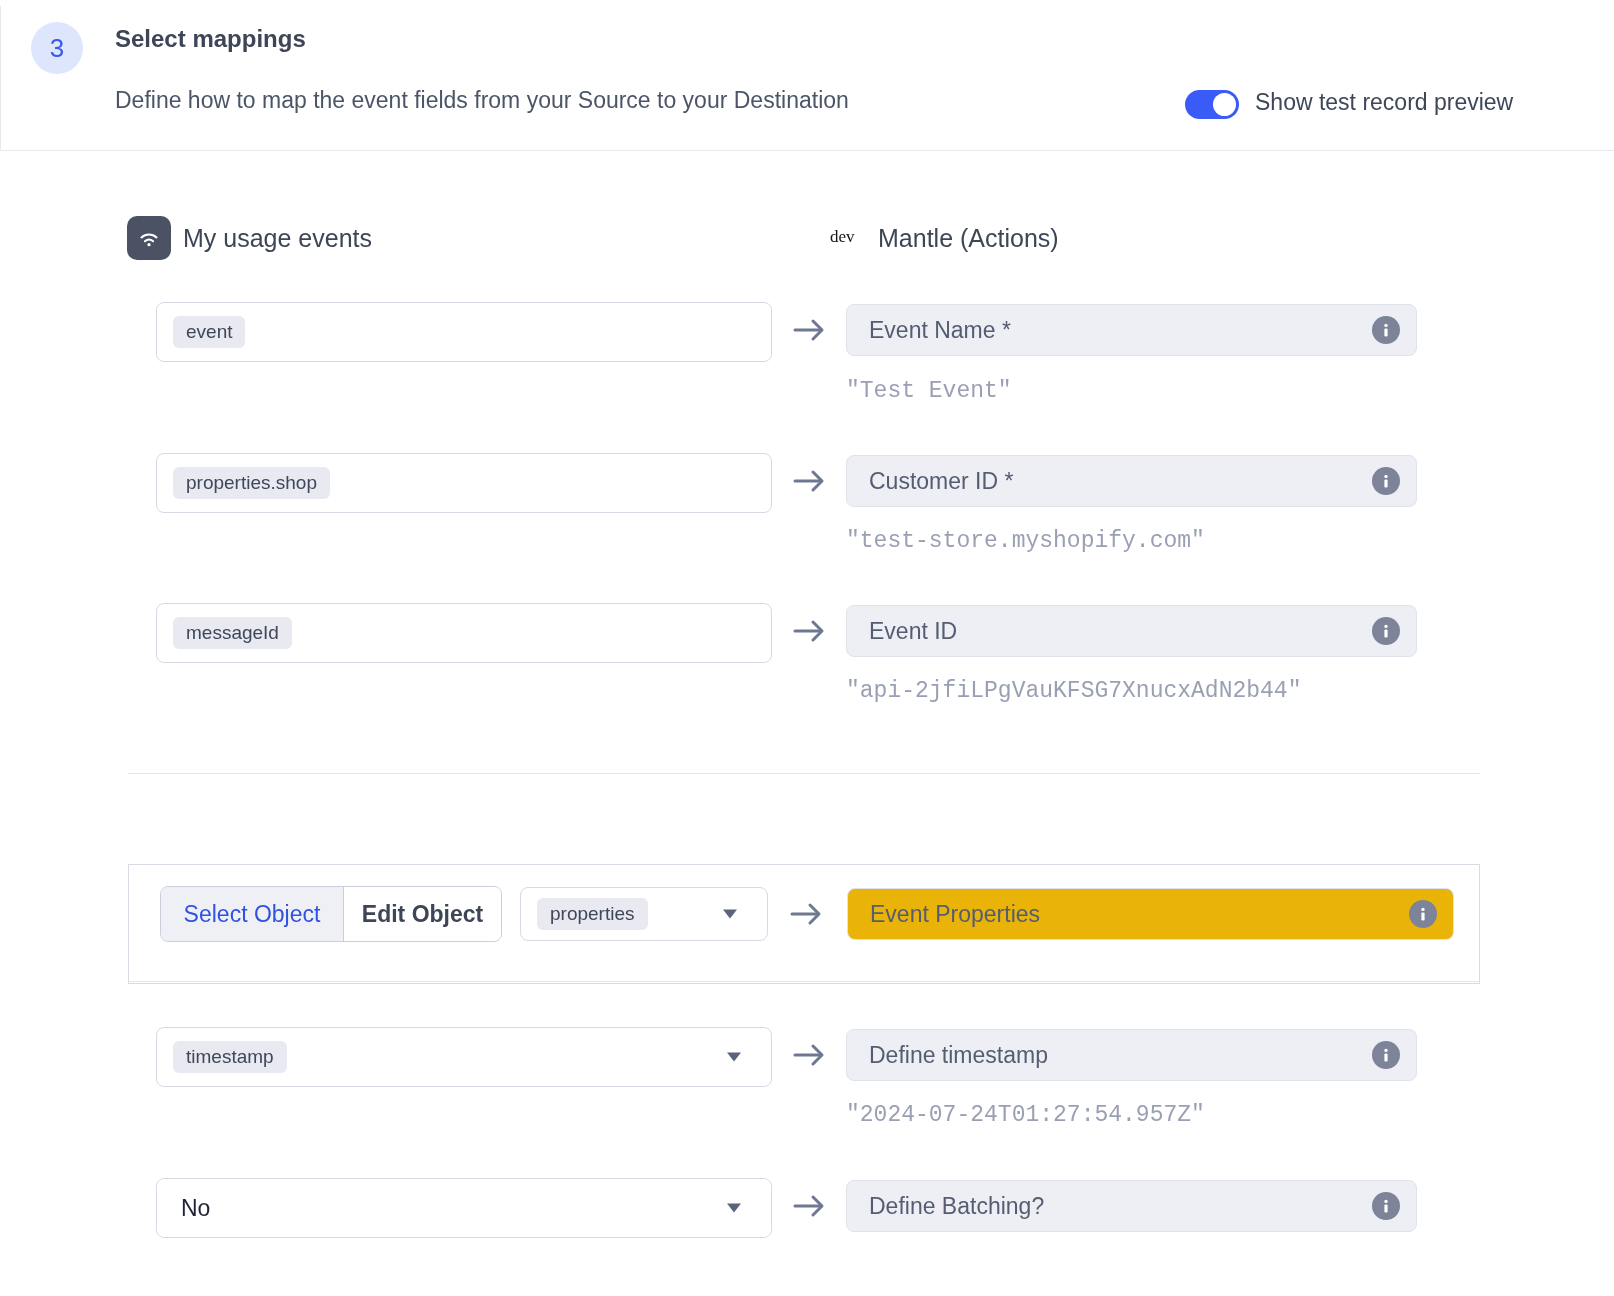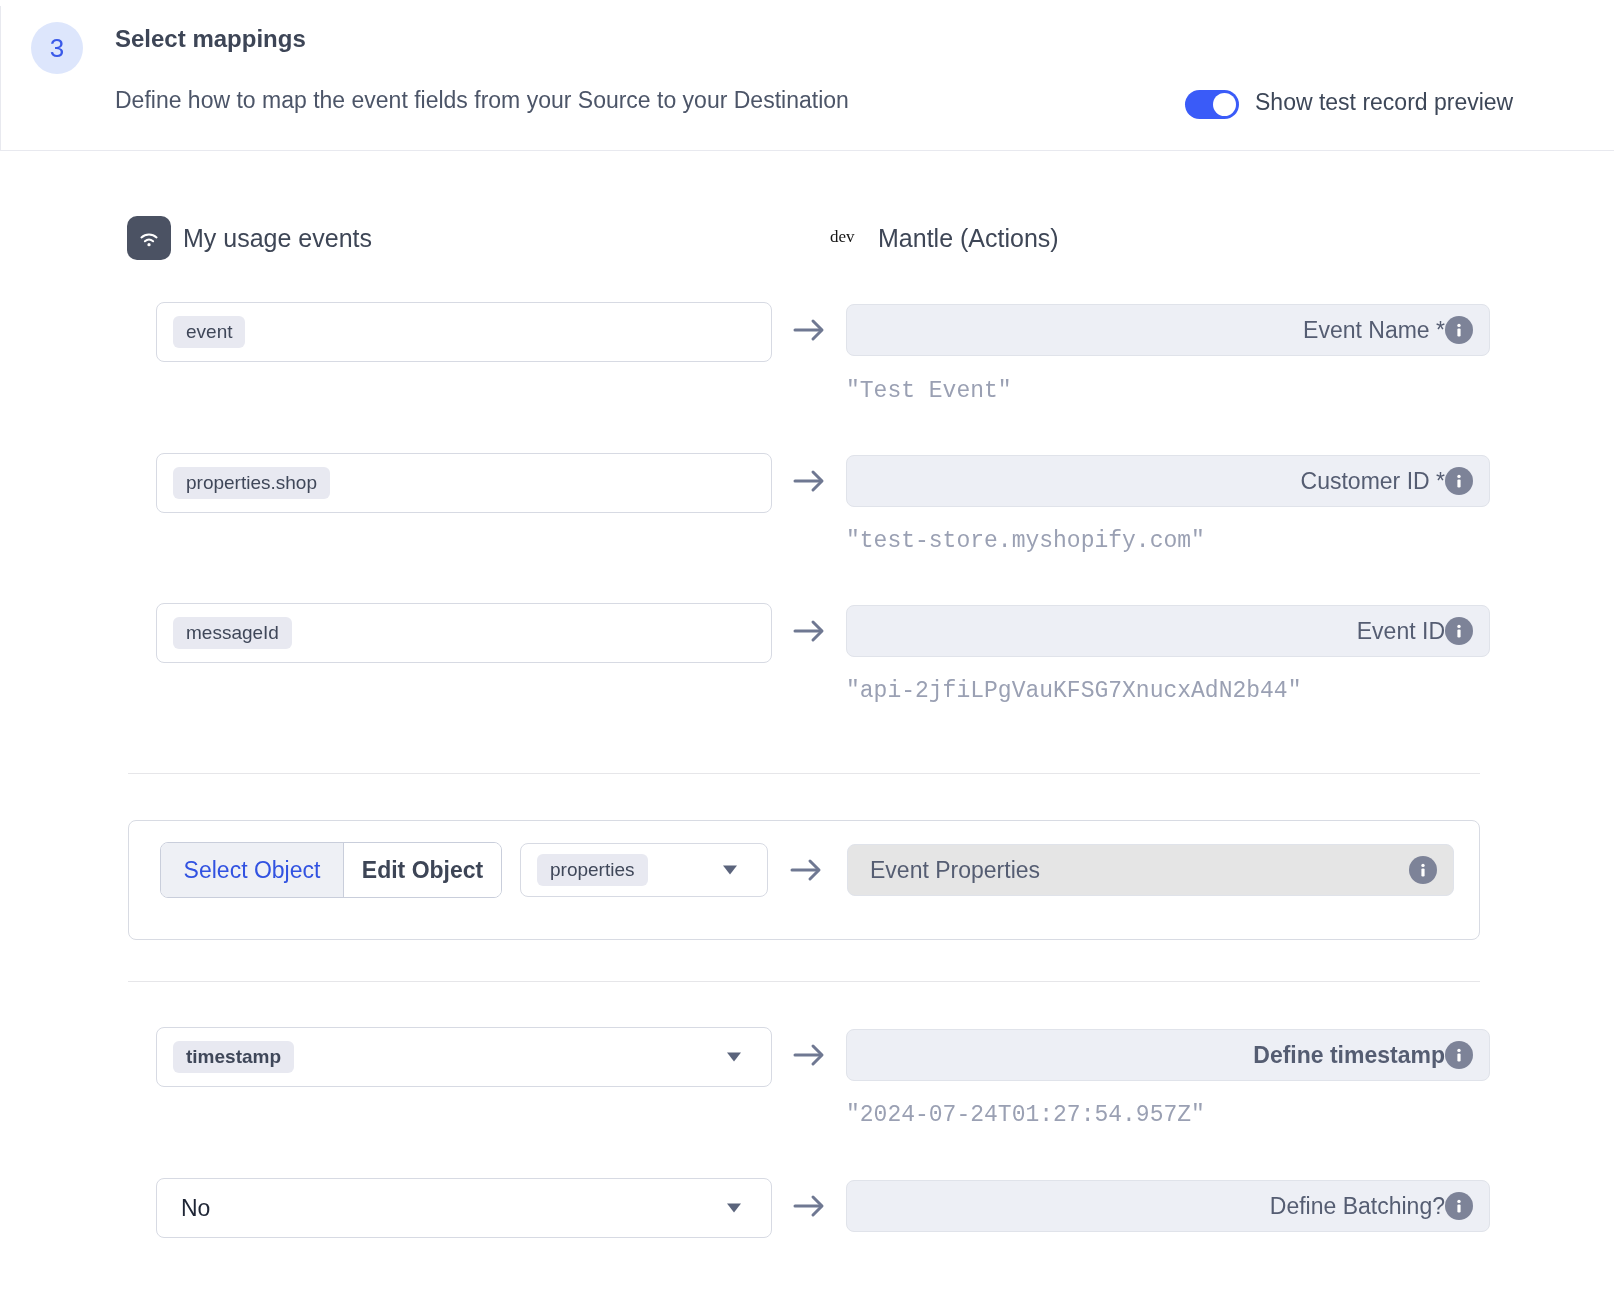--- a/index.html
+++ b/index.html
@@ -32,44 +32,44 @@
   .map-row { position:absolute; left:156px; width:1297px; height:56px; }
   .src-box { position:absolute; left:0; top:0; width:616px; height:60px; background:#fff;
     border:1px solid #d7dae3; border-radius:8px; display:flex; align-items:center; padding:0 16px; }
   .tag { background:#e8e9f1; border-radius:6px; padding:5px 13px; font-size:19px; color:#3f4759; }
   .plain-val { font-size:23px; color:#1e2535; padding-left:8px; }
   .caret { position:absolute; right:30px; top:50%; transform:translateY(-50%);
     width:0; height:0; border-left:7px solid transparent; border-right:7px solid transparent;
     border-top:9px solid #5b647c; }
   .arrow { position:absolute; left:616px; top:0; width:74px; height:56px;
     display:flex; align-items:center; justify-content:center; }
-  .dest-box { position:absolute; left:690px; top:2px; width:644px; height:52px; background:#edeff5;
-    border:1px solid #e0e3ea; border-radius:8px; display:flex; align-items:center; padding:0 16px 0 22px;text-align:right; }
+  .dest-box { position:absolute; left:690px; top:2px; width:571px; height:52px; background:#edeff5;
+    border:1px solid #e0e3ea; border-radius:8px; display:flex; align-items:center; padding:0 16px 0 22px; }
   .dest-label { font-size:23px; color:#555d72; flex:1; }
   .info-icon { width:28px; height:28px; border-radius:50%; background:#7d8398; flex:0 0 28px;
     display:flex; align-items:center; justify-content:center; }
   .preview-val { position:absolute; left:846px; font-family:"Liberation Mono", monospace;
     font-size:23px; color:#9aa0b3; white-space:pre; }
 
   
   .content-divider { position:absolute; left:128px; width:1352px; height:1px; background:#e6e6e9; }
-  .object-box { position:absolute; left:128px; top:820px; width:1352px; height:120px;
-    background:#fff; border:1px solid #d8dbe3; border-radius:8px; }
+  .object-box { position:absolute; left:128px; top:864px; width:1352px; height:120px;
+    background:#fff; border:1px solid #d8dbe3; border-radius:0; }
   .seg-group { position:absolute; left:31px; top:21px; height:56px; display:flex;
     border:1px solid #c9cedb; border-radius:8px; overflow:hidden; }
   .seg-btn { height:100%; display:flex; align-items:center; justify-content:center;
     font-size:23px; cursor:pointer; }
   .seg-btn.sel { width:183px; background:#eef0f5; color:#3152e1; font-weight:500;
     border-right:1px solid #c9cedb; }
   .seg-btn.unsel { width:157px; background:#fff; color:#3d4556; font-weight:600; }
   .obj-dropdown { position:absolute; left:391px; top:22px; width:248px; height:54px; background:#fff;
     border:1px solid #d7dae3; border-radius:8px; display:flex; align-items:center; padding:0 16px; }
   .obj-arrow { position:absolute; left:640px; top:22px; width:74px; height:54px;
     display:flex; align-items:center; justify-content:center; }
-  .obj-dest { position:absolute; left:718px; top:23px; width:607px; height:52px; background:#e5e5e5;
+  .obj-dest { position:absolute; left:718px; top:23px; width:607px; height:52px; background:#eab308;
     border:1px solid #e0e3ea; border-radius:8px; display:flex; align-items:center; padding:0 16px 0 22px; }
 </style>
 </head>
 <body>
 
 <div id="app">
 
   <div class="hdr-left-border"></div>
   <div class="step-badge">3</div>
   <div class="page-title">Select mappings</div>
@@ -182,21 +182,21 @@
         <svg width="14" height="14" viewBox="0 0 14 14">
             <circle cx="7" cy="2.4" r="1.7" fill="#fff"></circle>
             <rect x="5.4" y="5.4" width="3.2" height="8" rx="1.2" fill="#fff"></rect>
           </svg>
       </span>
     </div>
   </div>
 
   <div class="content-divider" style="top:981px;"></div>
 
-  <div class="map-row" style="top:1027px;font-weight:bold;">
+  <div class="map-row" style="top:1027px;">
     <div class="src-box">
       <span class="tag">timestamp</span>
       <span class="caret"></span>
     </div>
     <div class="arrow">
       <svg width="34" height="26" viewBox="0 0 34 26" fill="none" stroke="#6f7892" stroke-width="3" stroke-linecap="round" stroke-linejoin="round">
         <path d="M3 13 H29"></path>
           <path d="M21 4 L30 13 L21 22"></path>
       </svg>
     </div>

